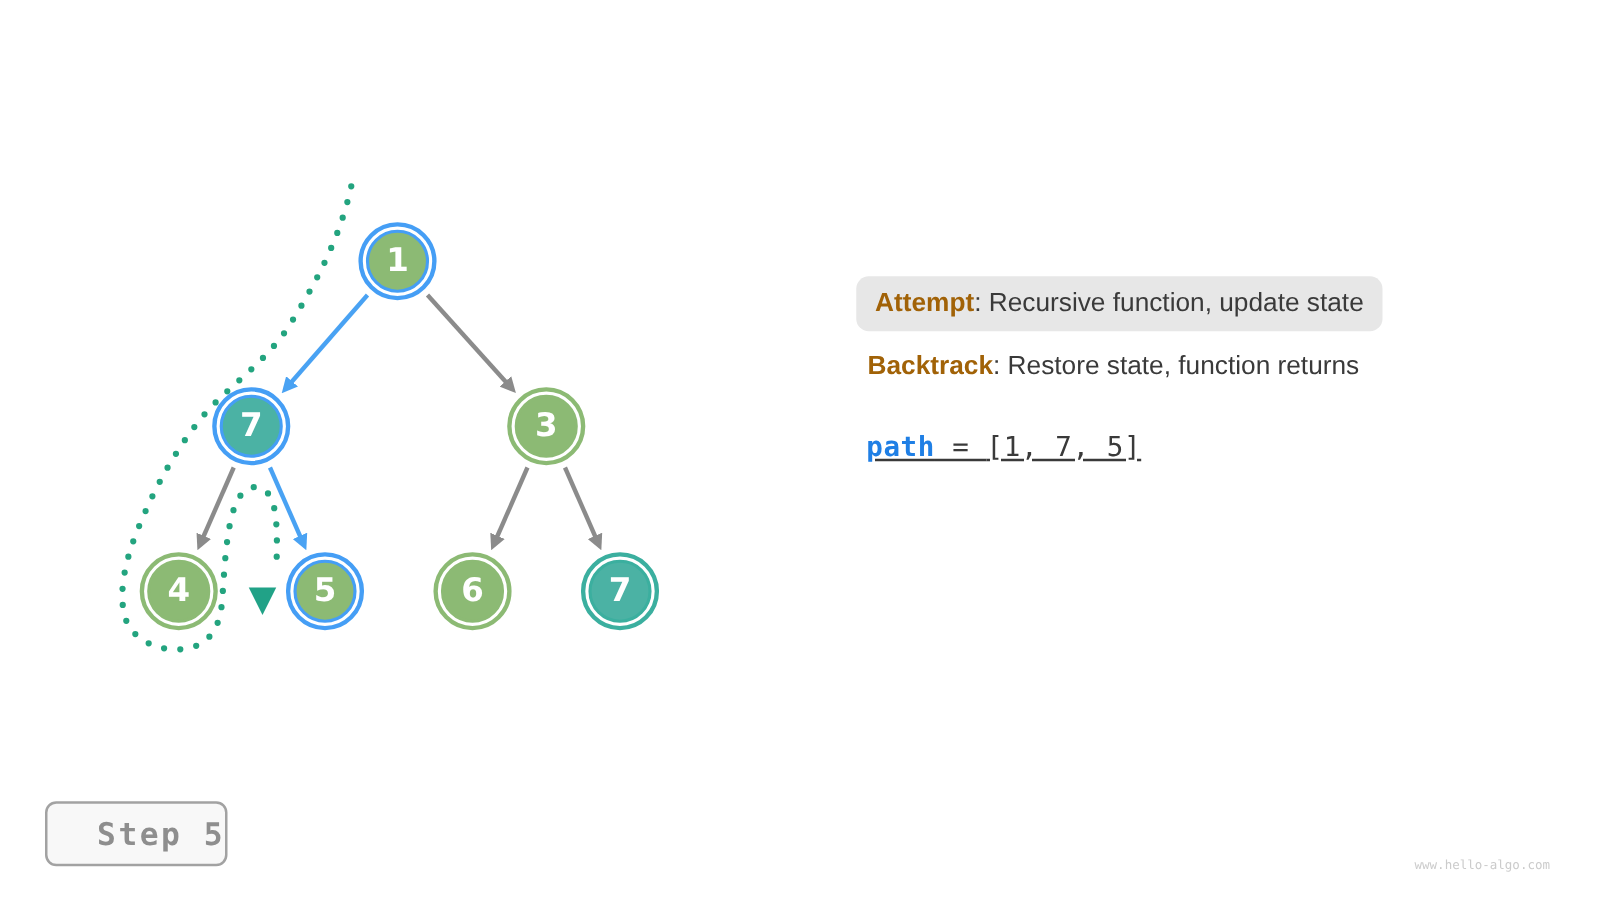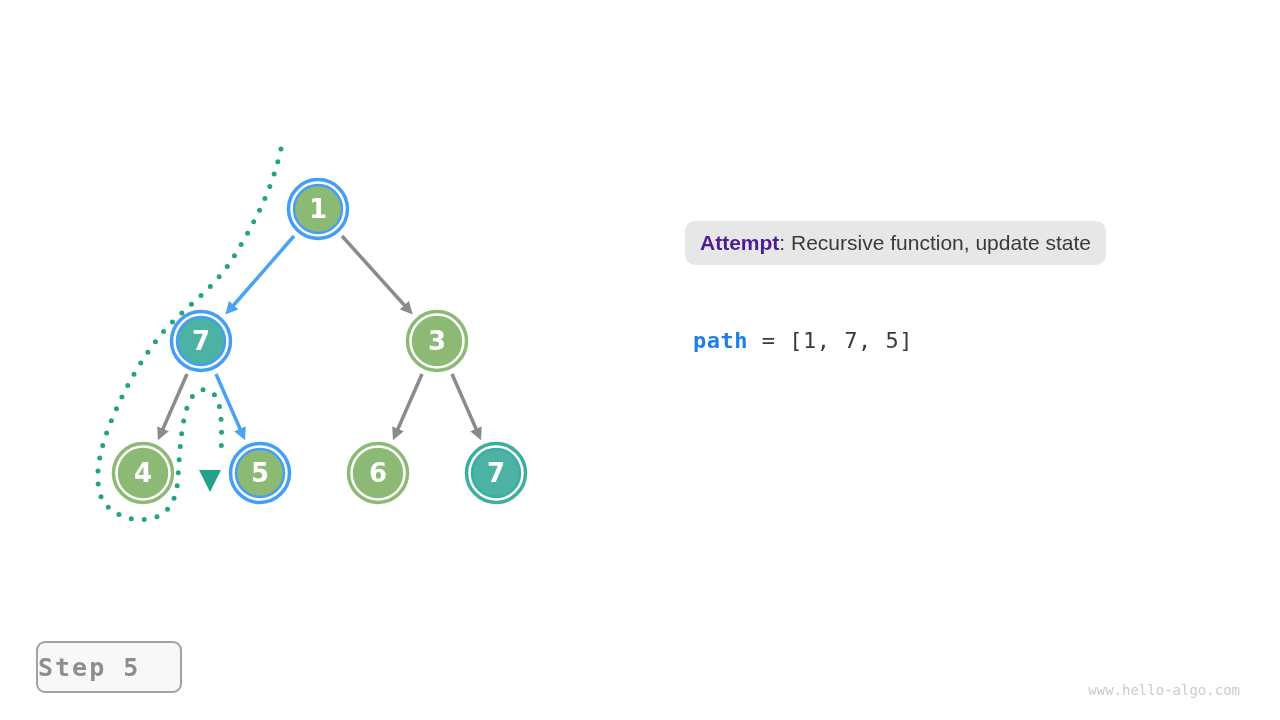--- a/index.html
+++ b/index.html
@@ -29,40 +29,40 @@
                 font-size:26px; font-weight:bold; text-anchor:middle;
                 dominant-baseline:central; }
 
   
   .legend-box { position:absolute; left:685px; top:221px;
                 background:#E7E7E7; border-radius:10px;
                 padding:10px 15px; font-size:21px; color:#3A3A3A;
                 white-space:pre; }
   .legend-line { position:absolute; left:694px; top:281px;
                  font-size:21px; color:#3A3A3A; white-space:pre; }
-  .legend-box b, .legend-line b { font-weight:bold; color:#4c1d95; }
+  .legend-box b, .legend-line b { font-weight:bold; color:#a16207; }
   .code-line { position:absolute; left:693px;
                font-family:"DejaVu Sans Mono", monospace; font-size:22px;
                color:#3A3A3A; white-space:pre; letter-spacing:0.5px; }
   .code-line .var { font-weight:bold; }
-  .code-line.path-line { top:328px; }
+  .code-line.path-line { top:346px;text-decoration:underline; }
   .code-line.path-line .var { color:#1F7FE5; }
   .code-line.res-line { top:448px; }
   .code-line.res-line .var { color:#3B9D8E; }
 
   
   .step-box { position:absolute; left:36px; top:641px; width:146px; height:52px;
               background:#F8F8F8; border:2px solid #A2A2A2; border-radius:9px;
-              display:flex; align-items:center; justify-content:flex-start;
+              display:flex; align-items:center; justify-content:flex-end;
               font-family:"DejaVu Sans Mono", monospace; font-size:25px;
               font-weight:bold; color:#8E8E8E; letter-spacing:2px; }
 
   
   .watermark { position:absolute; right:40px; bottom:22px;
-               font-family:"DejaVu Sans Mono", monospace; font-size:14px;
+               font-family:"DejaVu Sans Mono", monospace; font-size:10px;
                color:#CBCBCB;text-align:right; }
 </style>
 </head>
 <body>
 
 <div class="stage">
 
   <svg class="tree" width="620" height="720" viewBox="0 0 620 720">
     <defs>
       <marker id="arrow-gray" viewBox="0 0 10 10" refX="2" refY="5" markerWidth="3.6" markerHeight="3.6" orient="auto" markerUnits="strokeWidth">
@@ -126,20 +126,21 @@
     </g>
     <g>
       <circle class="ring rt" cx="496" cy="473" r="29.5"></circle>
       <circle class="disc ft st" cx="496" cy="473" r="24"></circle>
       <text class="node-label" x="496" y="473">7</text>
     </g>
   </svg>
 
   <div class="legend-box"><b>Attempt</b><span>: Recursive function, update state</span></div>
 
+  <div class="legend-line"><b>Backtrack</b><span>: Restore state, function returns</span></div>
 
   <div class="code-line path-line"><span class="var">path</span><span> = </span><span>[1, 7, 5]</span></div>
 
 
   <div class="step-box">
     <span>Step 5</span>
   </div>
 
   <div class="watermark">www.hello-algo.com</div>
 

